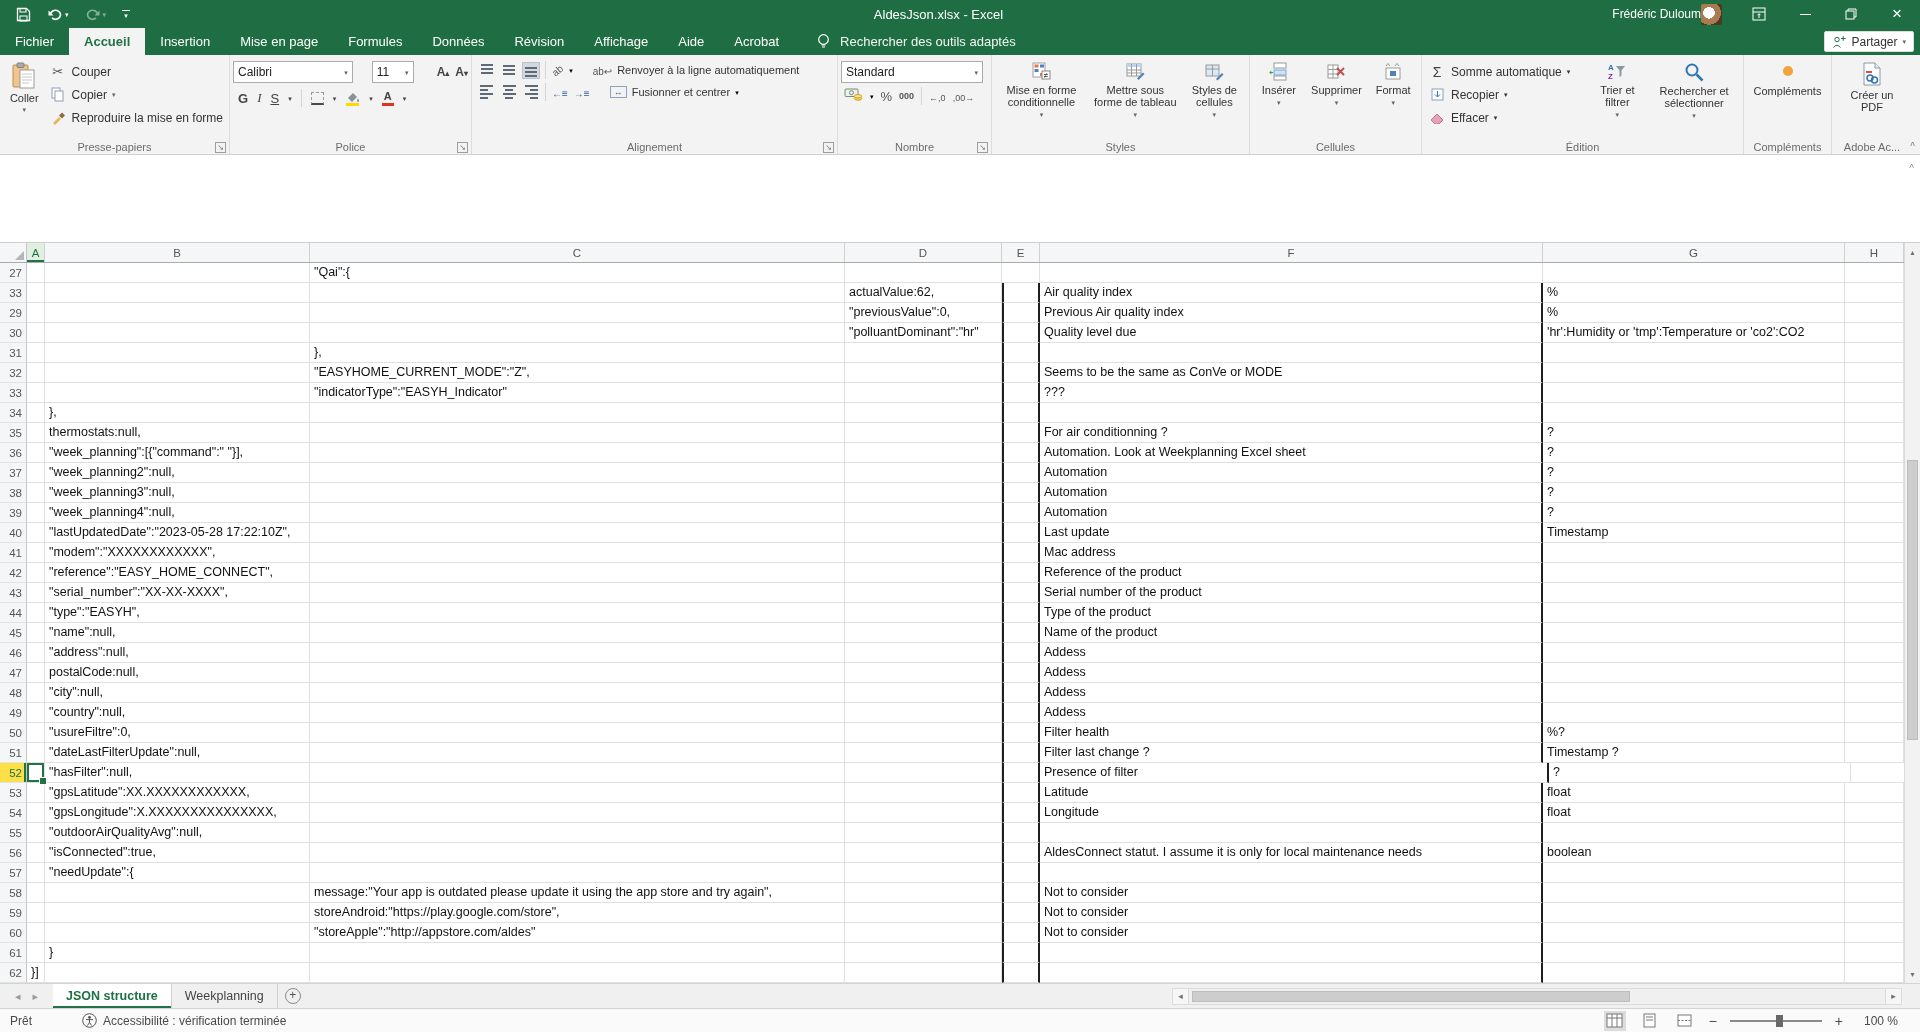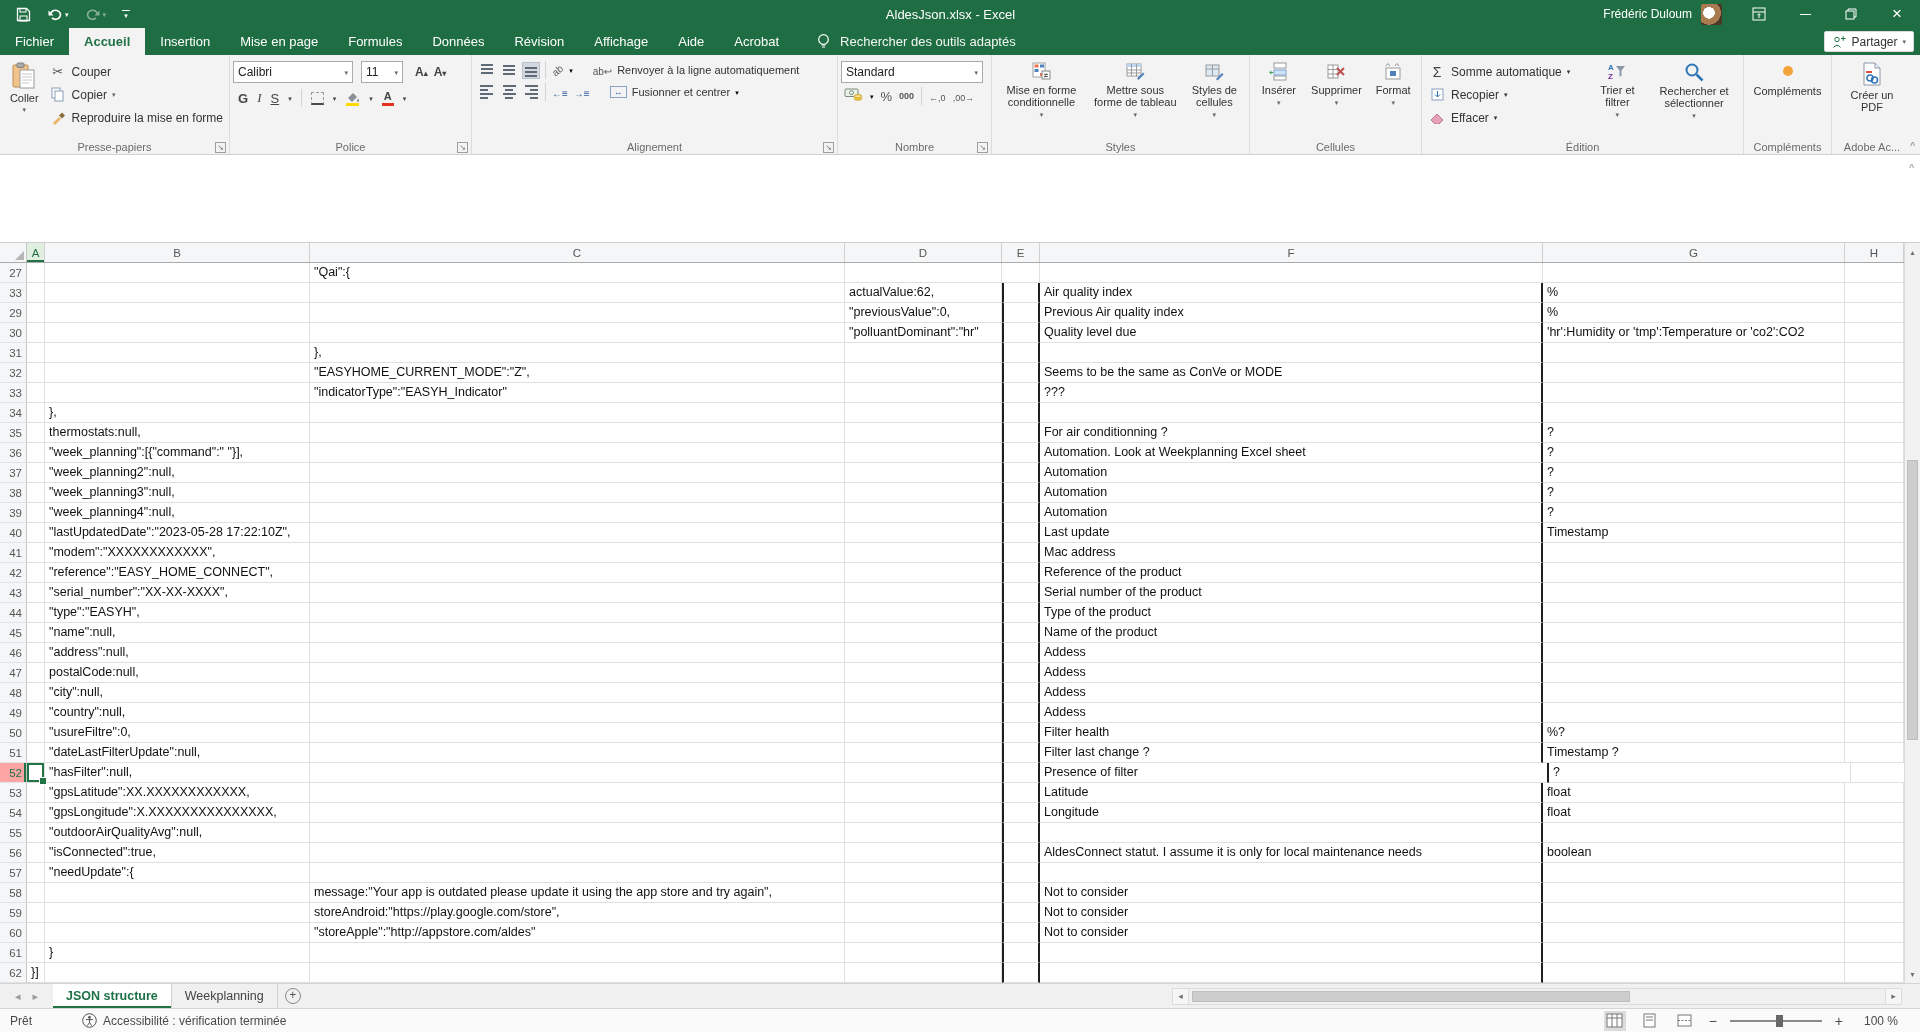--- a/index.html
+++ b/index.html
@@ -7,23 +7,23 @@
   body{font-family:"Liberation Sans",sans-serif;background:#fff;position:relative}
   #app{position:absolute;inset:0;width:1920px;height:1032px}
 
   
   .titlebar{position:absolute;left:0;top:0;width:1920px;height:28px;background:#1f6e43;display:flex;align-items:center;color:#fff}
   .qat{display:flex;align-items:center;gap:16px;padding-left:16px;z-index:2}
   .qbtn{display:flex;align-items:center;gap:2px;font-size:14px;color:#fff}
   .qbtn.dim{opacity:.45}
   .cv{font-size:7px;line-height:1;color:inherit}
   .cv::before{content:"▾"}
-  .win-title{position:absolute;left:12px;width:1877px;text-align:center;font-size:13px;color:#fff;pointer-events:none}
+  .win-title{position:absolute;left:0;width:1877px;text-align:center;font-size:13px;color:#fff;pointer-events:none}
   .tb-right{margin-left:auto;display:flex;align-items:center;height:100%;z-index:2}
-  .user-name{font-size:12px;margin-right:9px}
+  .user-name{font-size:12px;}
   .avatar{width:21px;height:21px;border-radius:2px;margin-right:14px;background:radial-gradient(circle at 38% 42%,#fdfdfd 32%,#a97b50 33% 66%,#4c3823 67%)}
   .winbtn{width:46px;height:28px;display:flex;align-items:center;justify-content:center}
   .i-minimize{width:11px;height:1px;background:#fff;display:inline-block}
   .i-close::before{content:"×";font-size:17px;line-height:1}
 
   
   .tabrow{position:absolute;left:0;top:28px;width:1920px;height:27px;background:#1f6e43;display:flex;align-items:stretch;color:#fff}
   #tab-strip{display:flex;align-items:stretch}
   .rtab{padding:0 15px;display:flex;align-items:center;font-size:13px;white-space:nowrap}
   .rtab.active{background:#f3f3f3;color:#217346;font-weight:bold}
@@ -39,21 +39,21 @@
   .launcher::before{content:"↘";border:1px solid #9e9e9e;padding:0 1px}
   .ribbon-collapse{position:absolute;right:5px;bottom:2px;font-size:10px;color:#7a7a7a}
   .ribbon-collapse::before{content:"^"}
 
   .paste-btn{width:46px;display:flex;flex-direction:column;align-items:center;justify-content:flex-start;padding-top:4px;gap:2px;font-size:11px;color:#333}
   .stack{display:flex;flex-direction:column;padding-top:2px}
   .small-btn{display:flex;align-items:center;gap:5px;height:23px;font-size:12px;color:#333;padding:0 3px;white-space:nowrap}
   .ic16{width:18px;display:inline-flex;justify-content:center;align-items:center}
   .i-cut::before{content:"✂";font-size:13px;color:#555}
   .rg-rows{flex:1;display:flex;flex-direction:column;gap:4px;padding-top:3px}
-  .rowflex{display:flex;align-items:center;gap:8px}
+  .rowflex{display:flex;align-items:center;gap:19px}
   .combo{height:22px;background:#fff;border:1px solid #ababab;display:flex;align-items:center;justify-content:space-between;font-size:12px;color:#222;padding:0 4px}
   .combo .cv{color:#666}
   .fontsize-icons{display:flex;align-items:center;gap:6px;margin-left:4px;font-size:12px;color:#444}
   .grow-a{font-weight:bold}
   .iconrow{display:flex;align-items:center;gap:9px;padding:0 5px;font-size:13px;color:#444;height:22px}
   .b-g{font-weight:bold}
   .b-i{font-style:italic;font-family:"Liberation Serif",serif}
   .b-s{text-decoration:underline}
   .sep-v{width:1px;height:18px;background:#d4d4d4}
   .i-borders{width:13px;height:13px;border:1px dashed #9a9a9a;border-bottom:2px solid #4a4a4a;display:inline-block}
@@ -104,21 +104,21 @@
 
   
   .grid{position:absolute;left:0;top:243px;width:1904px;height:740px;background:#fff;overflow:hidden}
   .ghead{display:flex;height:20px;background:#f5f6f7;border-bottom:1px solid #ababab}
   .gh{border-right:1px solid #d0d0d0;display:flex;align-items:center;justify-content:center;font-size:11.5px;color:#565656;flex:0 0 auto}
   .gh.hsel{background:#e1efe1;color:#1e7145;box-shadow:inset 0 -2px 0 #217346}
   .gh-corner{position:relative;background:#f5f6f7;border-right:1px solid #c6c6c6}
   .gh-corner::after{content:"";position:absolute;right:2px;bottom:2px;width:0;height:0;border-bottom:9px solid #b5b5b5;border-left:9px solid transparent}
   .grow{display:flex;height:20px}
   .gnum{width:27px;flex:0 0 27px;background:#f5f6f7;border-right:1px solid #c6c6c6;border-bottom:1px solid #e3e3e3;font-size:11.5px;color:#565656;display:flex;align-items:center;justify-content:flex-end;padding-right:4px}
-  .gnum.sel{background:#fca5a5;color:#1e7145;box-shadow:inset -2px 0 0 #217346}
+  .gnum.sel{background:#fde047;color:#1e7145;box-shadow:inset -2px 0 0 #217346}
   .gcell{flex:0 0 auto;border-right:1px solid #e0e0e0;border-bottom:1px solid #e0e0e0;font-size:12.5px;color:#111;line-height:18px;padding:0 0 0 4px;white-space:nowrap;overflow:visible;position:relative}
   .bl{border-left:2px solid #1f1f1f}
   .br{border-right:2px solid #1f1f1f}
   .acell{box-shadow:inset 0 0 0 2px #217346;z-index:2}
   .acell::after{content:"";position:absolute;right:-3px;bottom:-3px;width:6px;height:6px;background:#217346;border:1px solid #fff;z-index:3}
 
   
   .vscroll{position:absolute;top:243px;left:1904px;width:16px;height:740px;background:#f2f2f2;border-left:1px solid #dadada}
   .vs-btn{height:18px;display:flex;align-items:center;justify-content:center;font-size:8px;color:#707070}
   .vs-down{position:absolute;bottom:0;left:0;right:0}

